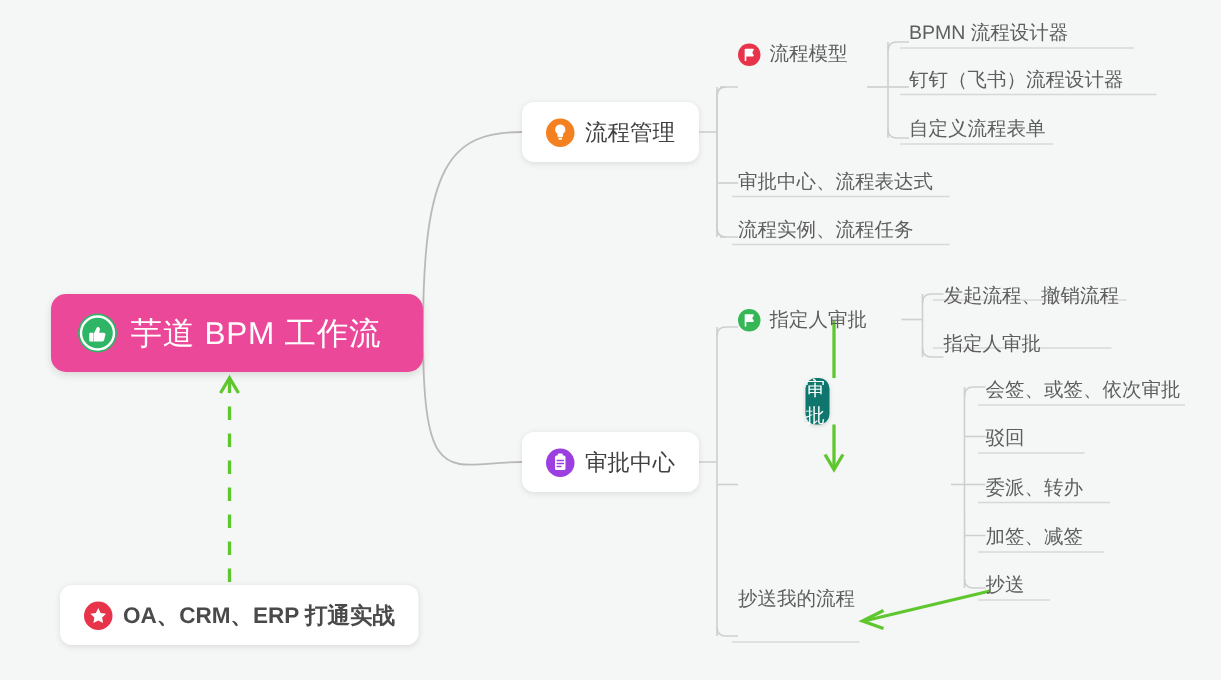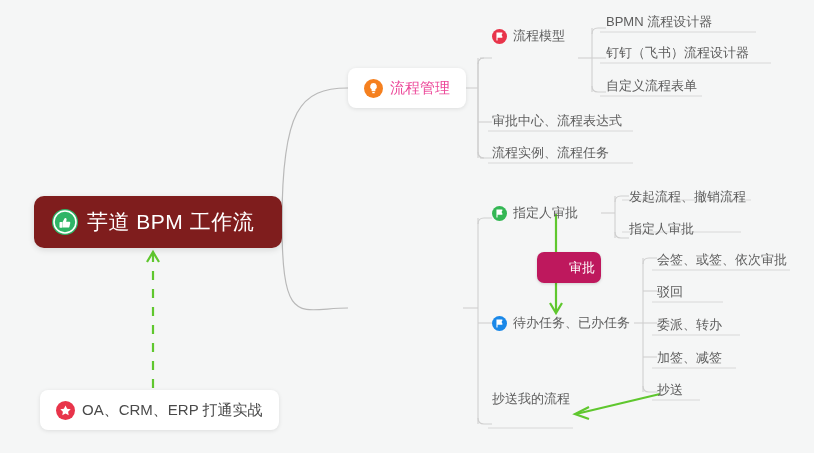--- a/index.html
+++ b/index.html
@@ -20,33 +20,33 @@
     background:#ffffff;
     border-radius:8px;
     box-shadow:0 1px 4px rgba(0,0,0,.10);
     box-sizing:border-box;
     white-space:nowrap;
   }
   .card .lbl{color:#5a5a5a;}
 
   #root-node{
     left:34px;top:196px;width:248px;height:52px;
-    background:#7f1d1d;
+    background:#ec4899;
     border-radius:10px;
     padding:0 18px;
     box-shadow:0 2px 6px rgba(0,0,0,.12);
   }
   #root-node .lbl{color:#ffffff;font-size:21px;letter-spacing:.5px;}
 
   #branch-flow{left:348px;top:68px;height:40px;padding:0 16px;}
   #branch-approve{left:348px;top:288px;height:40px;padding:0 16px;}
-  .card.branch .lbl{font-size:15px;color:#ec4899;}
+  .card.branch .lbl{font-size:15px;color:#404040;}
 
   #bottom-node{
-    left:40px;top:390px;height:40px;padding:0 16px;
+    left:40px;top:390px;height:40px;padding:0 16px;font-weight:bold;
   }
   #bottom-node .lbl{font-size:15px;color:#4a4a4a;}
 
   
   .leaf{
     position:absolute;
     display:flex;align-items:center;
     font-size:13px;color:#5e5e5e;
     white-space:nowrap;
     height:22px;
@@ -69,27 +69,26 @@
   .ico-orange{background:#f5801f;}
   .ico-red{background:#e8344a;}
   .ico-redpink{background:#e8344a;}
   .ico-purple{background:#9b3fe0;}
   .ico-blue{background:#1a88e8;}
   .ico-grn{background:#34b754;}
 
   
   #approve-badge{
     position:absolute;left:537px;top:252px;
-    width:38px;height:31px;
-    background:#be185d;
+    width:16px;height:31px;
+    background:#0f766e;
     border-radius:7px;
     display:flex;align-items:center;justify-content:center;
     color:#fff;font-size:13px;
     box-shadow:0 1px 3px rgba(0,0,0,.15);
-    padding-left:26px;
   }
 </style>
 </head>
 <body>
 
 <div id="canvas">
 
   <svg class="links" viewBox="0 0 814 453">
 
     <path d="M282 222 C 282 110, 300 88, 348 88" fill="none" stroke="#b9b9b9" stroke-width="1.2"></path>
@@ -193,44 +192,46 @@
     <span class="lbl">自定义流程表单</span>
   </div>
 
   <div class="leaf" style="left:492px;top:110px;">
     <span class="lbl">审批中心、流程表达式</span>
   </div>
   <div class="leaf" style="left:492px;top:142px;">
     <span class="lbl">流程实例、流程任务</span>
   </div>
 
+  <div class="card branch" id="branch-approve">
+    <span class="ico ico-md ico-purple">
+      <svg width="19" height="19" viewBox="0 0 19 19">
+        <rect x="6.0" y="4.6" width="7.0" height="9.8" rx="1.1" fill="#ffffff"></rect>
+        <rect x="7.8" y="3.4" width="3.4" height="2.1" rx="0.7" fill="#ffffff"></rect>
+        <path d="M7.4 8.0h4.2M7.4 10.0h4.2M7.4 12.0h2.6" stroke="#9b3fe0" stroke-width=".9" stroke-linecap="round"></path>
+      </svg>
+    </span>
+    <span class="lbl">审批中心</span>
+  </div>
 
   <div class="leaf" style="left:492px;top:202px;">
     <span class="ico ico-sm ico-grn">
       <svg width="15" height="15" viewBox="0 0 15 15">
         <path d="M5.0 3.6v8.0M5.0 4.1h5.0l-1.1 2.0 1.1 2.0H5.0z" fill="#ffffff" stroke="#ffffff" stroke-width="1.1" stroke-linejoin="round"></path>
       </svg>
     </span>
     <span class="lbl">指定人审批</span>
   </div>
   <div class="leaf" style="left:629px;top:186px;">
     <span class="lbl">发起流程、撤销流程</span>
   </div>
   <div class="leaf" style="left:629px;top:218px;">
     <span class="lbl">指定人审批</span>
   </div>
 
-  <div class="leaf" style="left:492px;top:312px;">
-    <span class="ico ico-sm ico-blue">
-      <svg width="15" height="15" viewBox="0 0 15 15">
-        <path d="M5.0 3.6v8.0M5.0 4.1h5.0l-1.1 2.0 1.1 2.0H5.0z" fill="#ffffff" stroke="#ffffff" stroke-width="1.1" stroke-linejoin="round"></path>
-      </svg>
-    </span>
-    <span class="lbl">待办任务、已办任务</span>
-  </div>
 
   <div class="leaf" style="left:657px;top:249px;">
     <span class="lbl">会签、或签、依次审批</span>
   </div>
   <div class="leaf" style="left:657px;top:281px;">
     <span class="lbl">驳回</span>
   </div>
   <div class="leaf" style="left:657px;top:314px;">
     <span class="lbl">委派、转办</span>
   </div>

